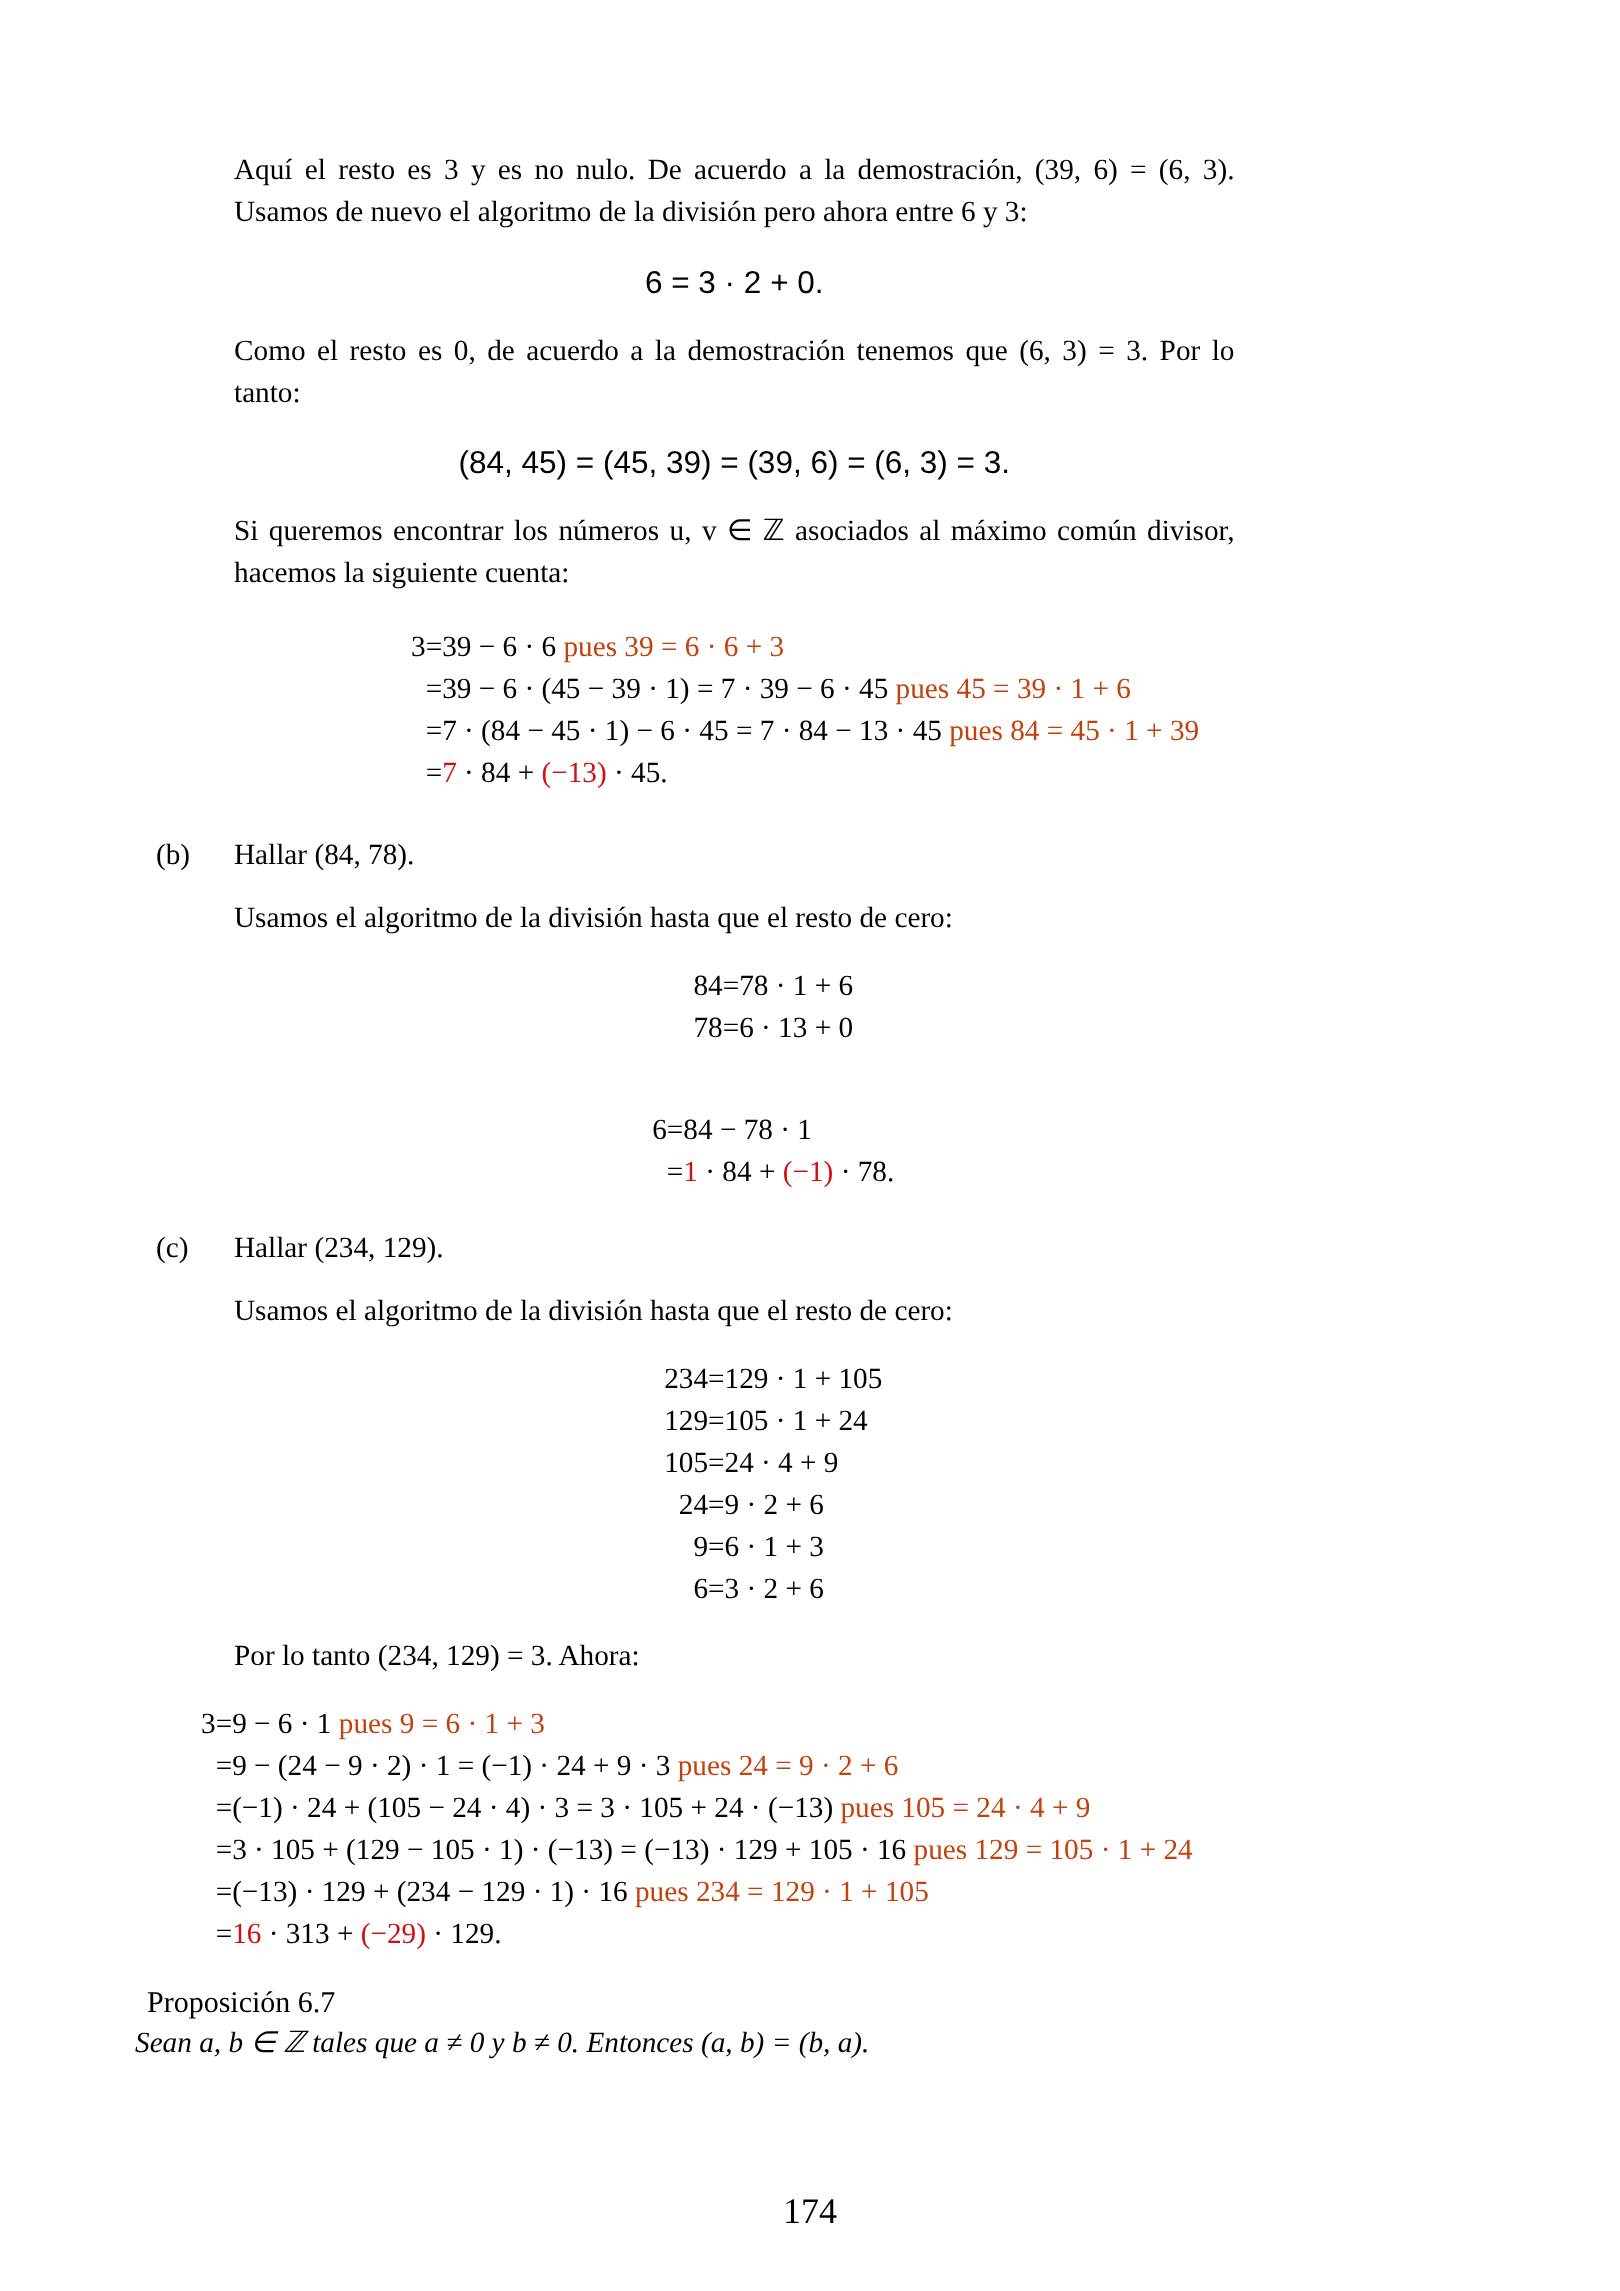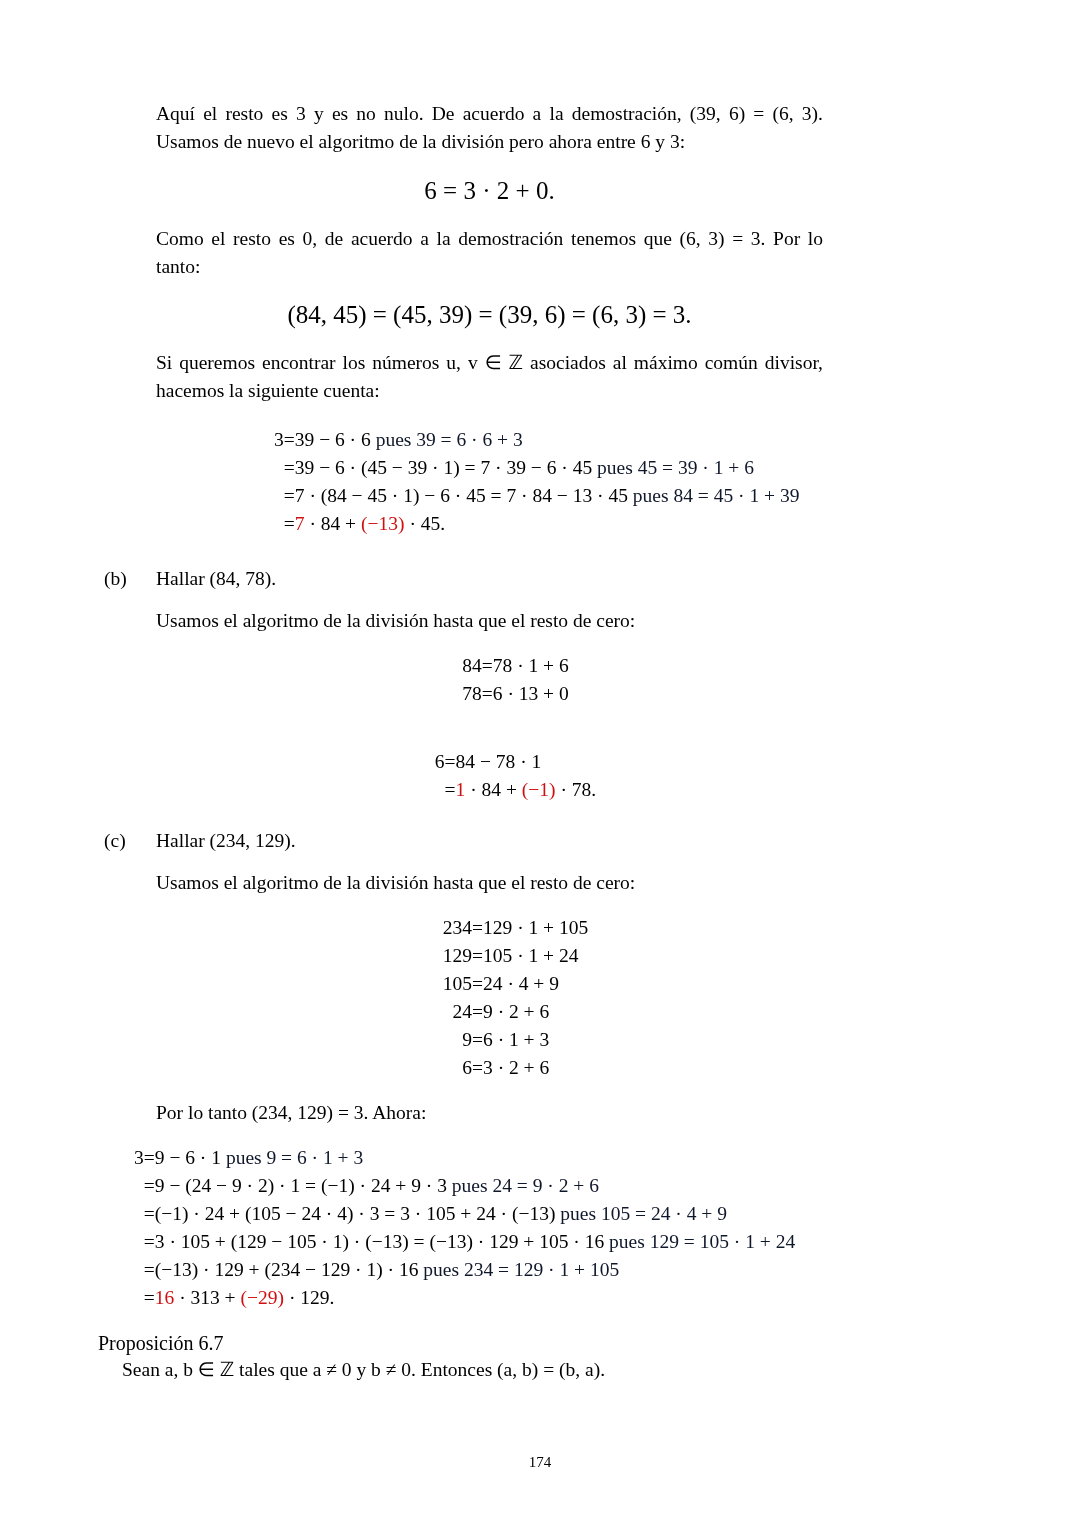--- a/index.html
+++ b/index.html
@@ -26,31 +26,31 @@
     margin-right: 52px;
   }
   p.para {
     font-size: 19.5px;
     line-height: 1.45;
     margin: 0 0 0 0;
     text-align: justify;
     text-justify: inter-word;
   }
   .mathline {
-    font-family: Liberation Serif, serif;
-    font-size: 25px;
+    font-family: Liberation Sans, sans-serif;
+    font-size: 21px;
   }
   .center {
     text-align: center;
   }
   .spacer-md { height: 20px; }
   .spacer-lg { height: 26px; }
   .spacer-xl { height: 30px; }
 
-  .blue { color: #0f172a; }
+  .blue { color: #c2410c; }
   .red  { color: #d01010; }
 
   
   table.eqn {
     border-collapse: collapse;
     font-size: 19.5px;
   }
   table.eqn td {
     padding: 3px 0;
     vertical-align: baseline;
@@ -77,31 +77,32 @@
   .listitem .content {
     margin-left: 52px;
     font-size: 19.5px;
   }
   .prop-title {
     font-weight: normal;
     font-size: 20px;
     margin-left: 46px;
   }
   .prop-body {
-    font-size: 19.5px;
-    margin-left: 70px;
+    font-style: italic;
+    font-size: 19.5px;
+    margin-left: 38px;
     margin-top: 3px;
   }
   .pagenum {
     position: absolute;
-    bottom: 56px;
+    bottom: 38px;
     left: 0;
     width: 1080px;
     text-align: center;
-    font-size: 15px;
+    font-size: 24px;
   }
 </style>
 </head>
 <body>
 
 <div class="page">
 
   <div class="body-col">
 
     <p class="para">Aquí el resto es 3 y es no nulo. De acuerdo a la demostración, (39, 6) = (6, 3). Usamos de nuevo el algoritmo de la división pero ahora entre 6 y 3:</p>

